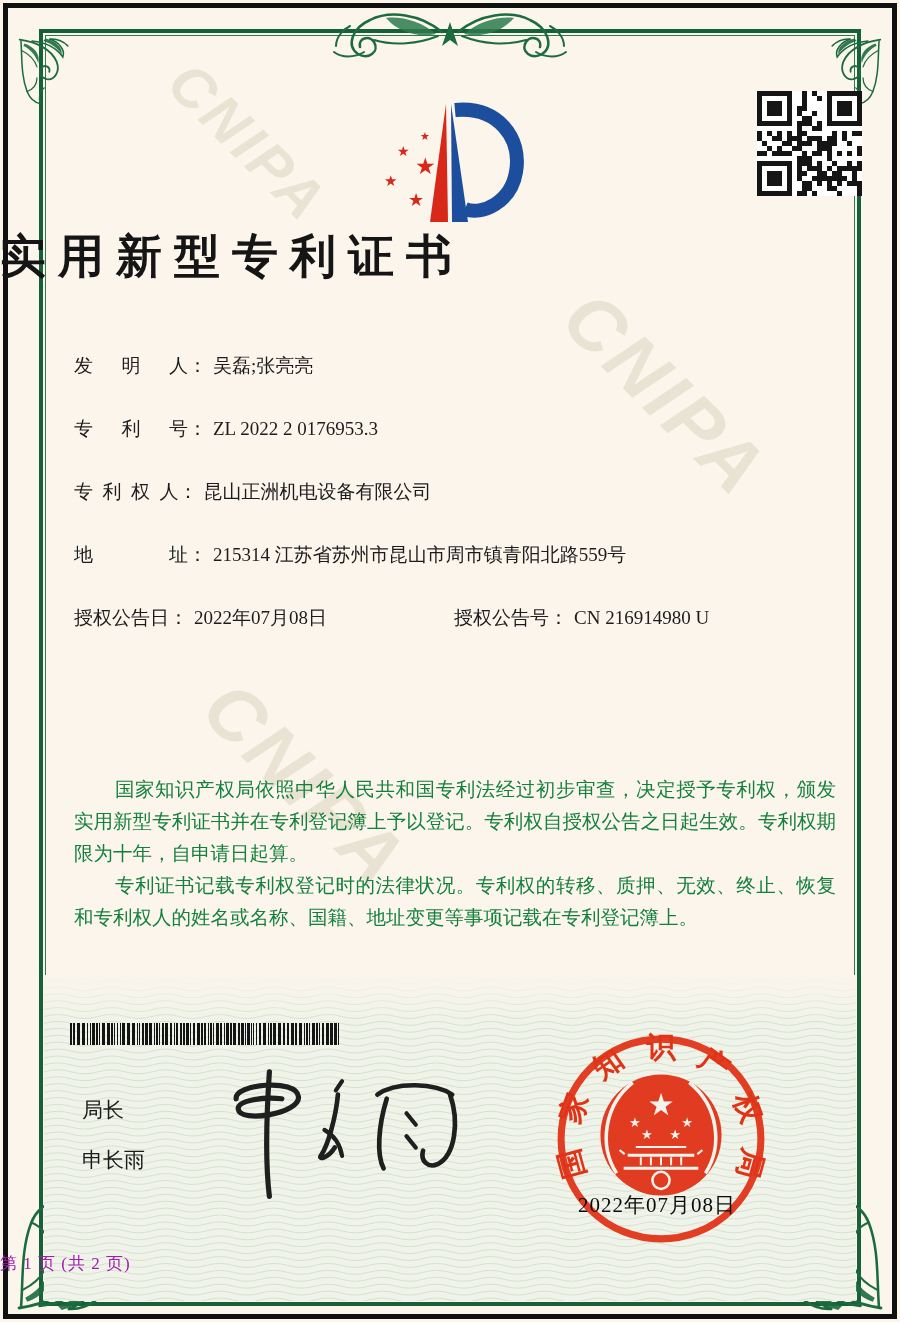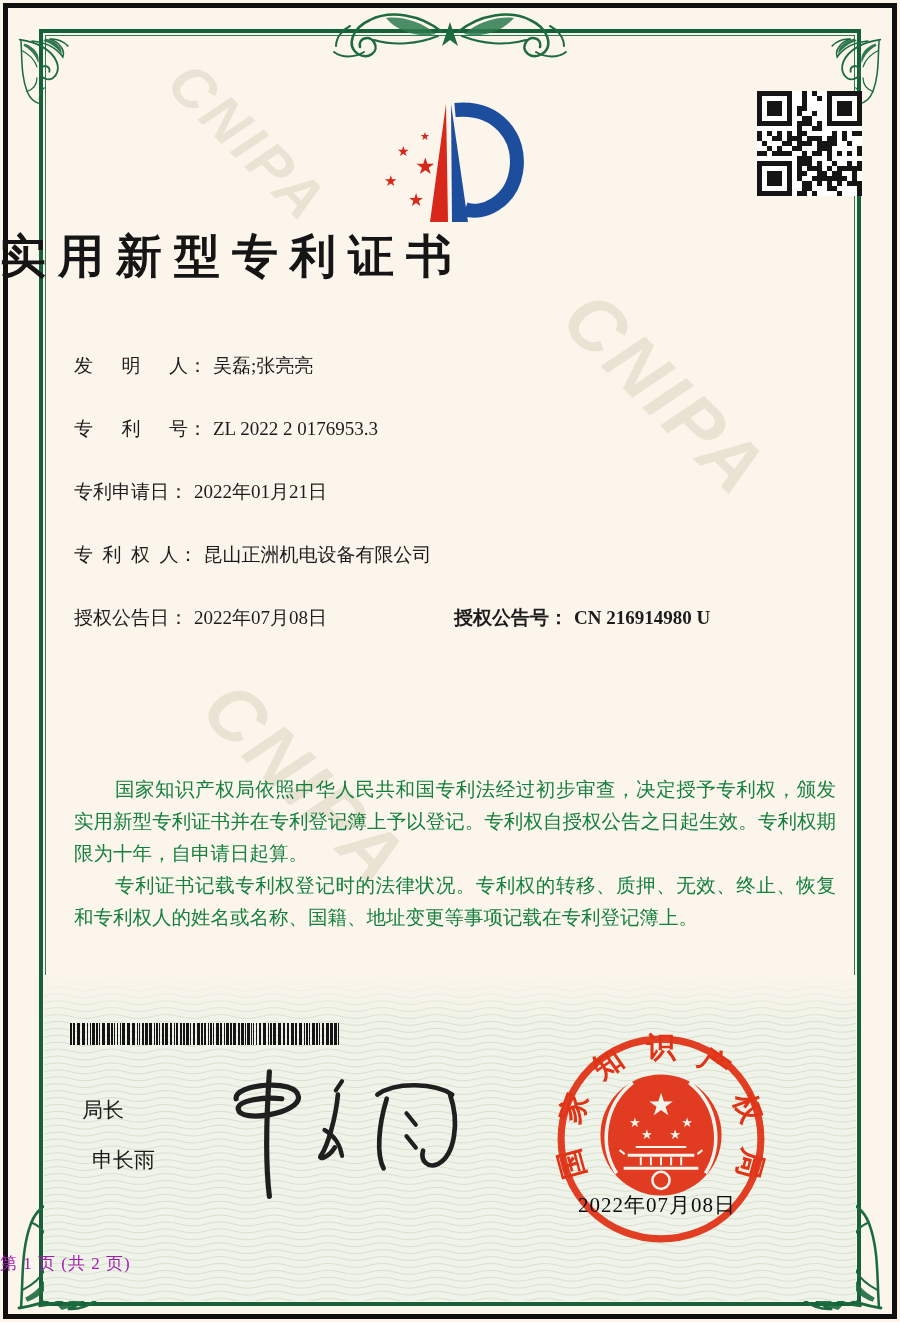--- a/index.html
+++ b/index.html
@@ -34,30 +34,30 @@
   
   .cert-no{position:absolute;left:74px;top:92px;font-size:18.5px;letter-spacing:1.5px;color:#222;}
   .logo{position:absolute;left:360px;top:96px;width:190px;height:132px;}
   .qr{position:absolute;left:757px;top:91px;width:105px;height:105px;}
   .title{position:absolute;left:0;right:0;top:226px;
          font-size:46px;font-weight:bold;letter-spacing:12px;color:#151515;}
   
   .fields{position:absolute;left:74px;right:56px;top:352px;font-size:19px;color:#1c1c1c;}
   .f-row{line-height:27px;margin-bottom:36px;position:relative;white-space:nowrap;}
   .f-val{margin-left:6px;}
-  .grant-no{position:absolute;left:380px;top:0;font-weight:bold;}
+  .grant-no{position:absolute;left:380px;top:0;}
   
   .body-text{position:absolute;left:74px;right:64px;top:774px;font-size:19.5px;
              line-height:32px;text-align:justify;color:#15803d;}
   .body-text p{margin:0;text-indent:2.1em;}
   
   .barcode{position:absolute;left:70px;top:1023px;width:275px;height:22px;z-index:3;}
   .director-title{position:absolute;left:82px;top:1096px;font-size:21px;z-index:3;
                   font-family:"Liberation Sans","DejaVu Sans",sans-serif;color:#1b1b1b;}
-  .director-name{position:absolute;left:92px;top:1146px;font-size:21px;z-index:3;
+  .director-name{position:absolute;left:82px;top:1146px;font-size:21px;z-index:3;
                  font-family:Liberation Sans, sans-serif;color:#1b1b1b;}
   .sig{position:absolute;left:205px;top:1058px;width:270px;height:148px;z-index:3;}
   .sig path{stroke:#1f1f1f;fill:none;stroke-linecap:round;stroke-linejoin:round;}
   .seal{position:absolute;left:550px;top:1028px;width:222px;height:222px;z-index:4;}
   .sealTxt{font-family:"Liberation Serif","DejaVu Serif",serif;font-weight:bold;font-size:29px;}
   .seal-date{position:absolute;left:578px;top:1191px;width:260px;font-size:21px;
              letter-spacing:1px;color:#0c0c0c;z-index:5;}
   .page-footer{position:absolute;left:0;right:0;top:1252px;text-align:left;
                font-size:17px;letter-spacing:1px;color:#a21caf;z-index:3;}
 </style>
@@ -331,24 +331,24 @@
   <div class="title">实用新型专利证书</div>
 
   <div class="fields">
     <div class="f-row">
       <span class="f-lbl">发　 明　 人：</span><span class="f-val">吴磊;张亮亮</span>
     </div>
     <div class="f-row">
       <span class="f-lbl">专　 利　 号：</span><span class="f-val">ZL 2022 2 0176953.3</span>
     </div>
     <div class="f-row">
-      <span class="f-lbl">专利申请日：</span><span class="f-val">2022年01月21日</span>
+      <span class="f-lbl">专 利 权 人：</span><span class="f-val">昆山正洲机电设备有限公司</span>
     </div>
     <div class="f-row">
-      <span class="f-lbl">专 利 权 人：</span><span class="f-val">昆山正洲机电设备有限公司</span>
+      <span class="f-lbl">地　　　　址：</span><span class="f-val">215314 江苏省苏州市昆山市周市镇青阳北路559号</span>
     </div>
     <div class="f-row">
       <span>授权公告日：</span><span class="f-val">2022年07月08日</span>
       <span class="grant-no"><span>授权公告号：</span><span class="f-val">CN 216914980 U</span></span>
     </div>
   </div>
 
   <div class="body-text">
     <p>国家知识产权局依照中华人民共和国专利法经过初步审查，决定授予专利权，颁发实用新型专利证书并在专利登记簿上予以登记。专利权自授权公告之日起生效。专利权期限为十年，自申请日起算。</p>
     <p>专利证书记载专利权登记时的法律状况。专利权的转移、质押、无效、终止、恢复和专利权人的姓名或名称、国籍、地址变更等事项记载在专利登记簿上。</p>

